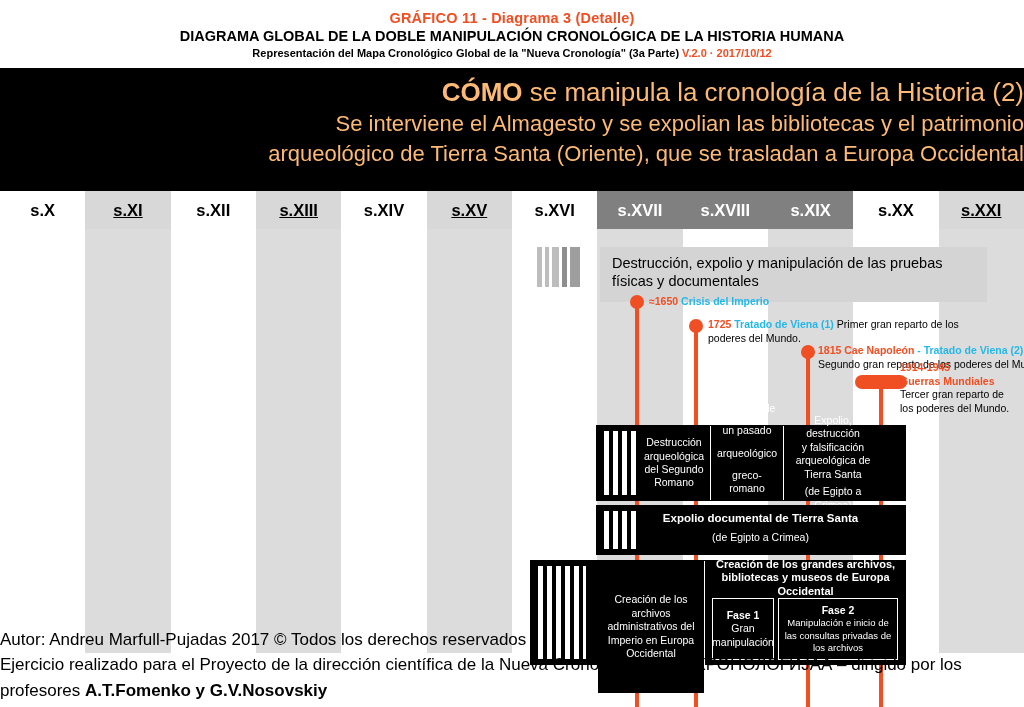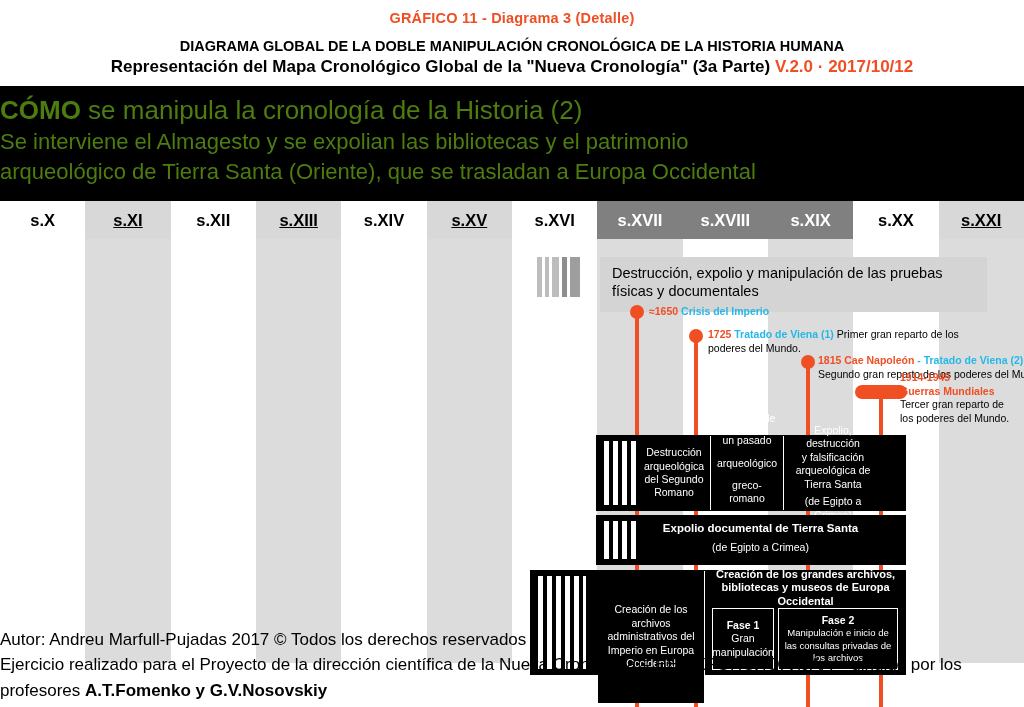--- a/index.html
+++ b/index.html
@@ -1,26 +1,26 @@
 <!DOCTYPE html>
 <html><head>
 <meta charset="utf-8">
 <style>
   html,body{margin:0;padding:0;background:#fff;}
   body{width:1024px;height:707px;font-family:"Liberation Sans",sans-serif;position:relative;overflow:hidden;}
 
   
   .hdr{text-align:center;padding-top:10px;}
   .hdr .l1{color:#f04e23;font-size:14.5px;font-weight:bold;letter-spacing:.2px;}
-  .hdr .l2{color:#000;font-size:14.5px;font-weight:bold;margin-top:12px;}
-  .hdr .l3{font-size:17px;font-weight:bold;margin-top:3px;}
+  .hdr .l2{color:#000;font-size:14.5px;font-weight:bold;margin-top:2px;}
+  .hdr .l3{font-size:11px;font-weight:bold;margin-top:3px;}
   .hdr .l3 .ver{color:#f04e23;}
 
   
-  .band{background:#000;color:#4d7c0f;text-align:left;margin-top:9px;padding:9px 0 16px 0;}
+  .band{background:#000;color:#fdba74;text-align:right;margin-top:9px;padding:9px 0 24px 0;}
   .band .t1{font-size:26px;font-weight:bold;}
   .band .t1 b{font-weight:bold}
   .band .t1 .light{font-weight:normal}
   .band .t2{font-size:22px;font-weight:normal;line-height:1.25;margin-top:2px;}
 
   
   .cent{display:flex;height:38px;}
   .cent div{flex:1 1 0;display:flex;align-items:center;justify-content:center;font-size:16.5px;font-weight:bold;color:#000;}
   .cent div.alt{background:#d8d8d8;text-decoration:underline;}
   .cent div.dark{background:#808080;color:#fff;}

